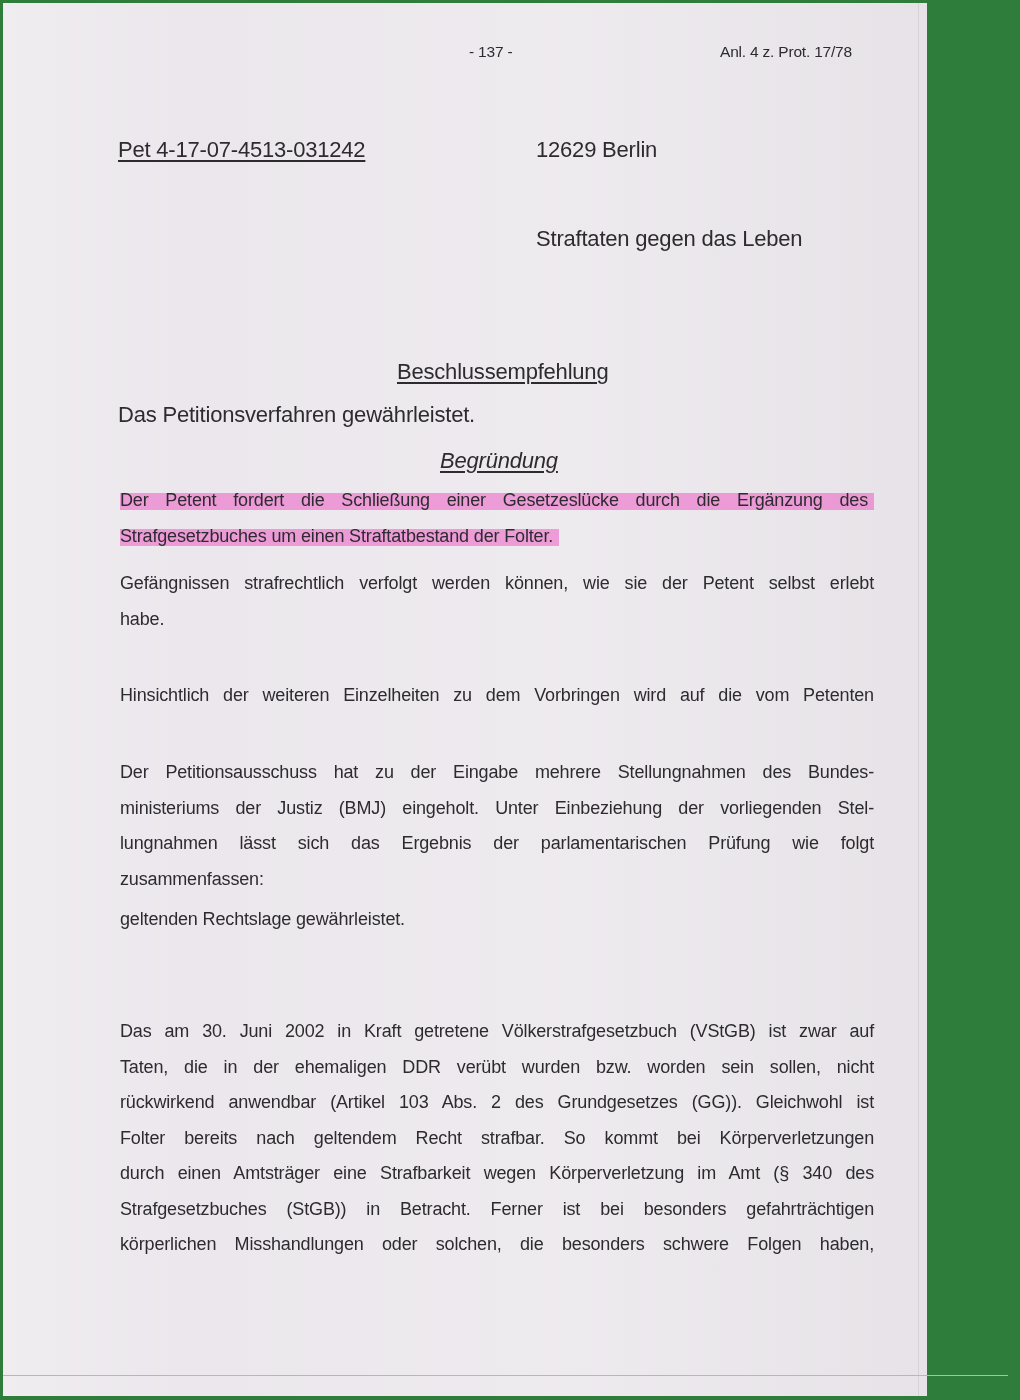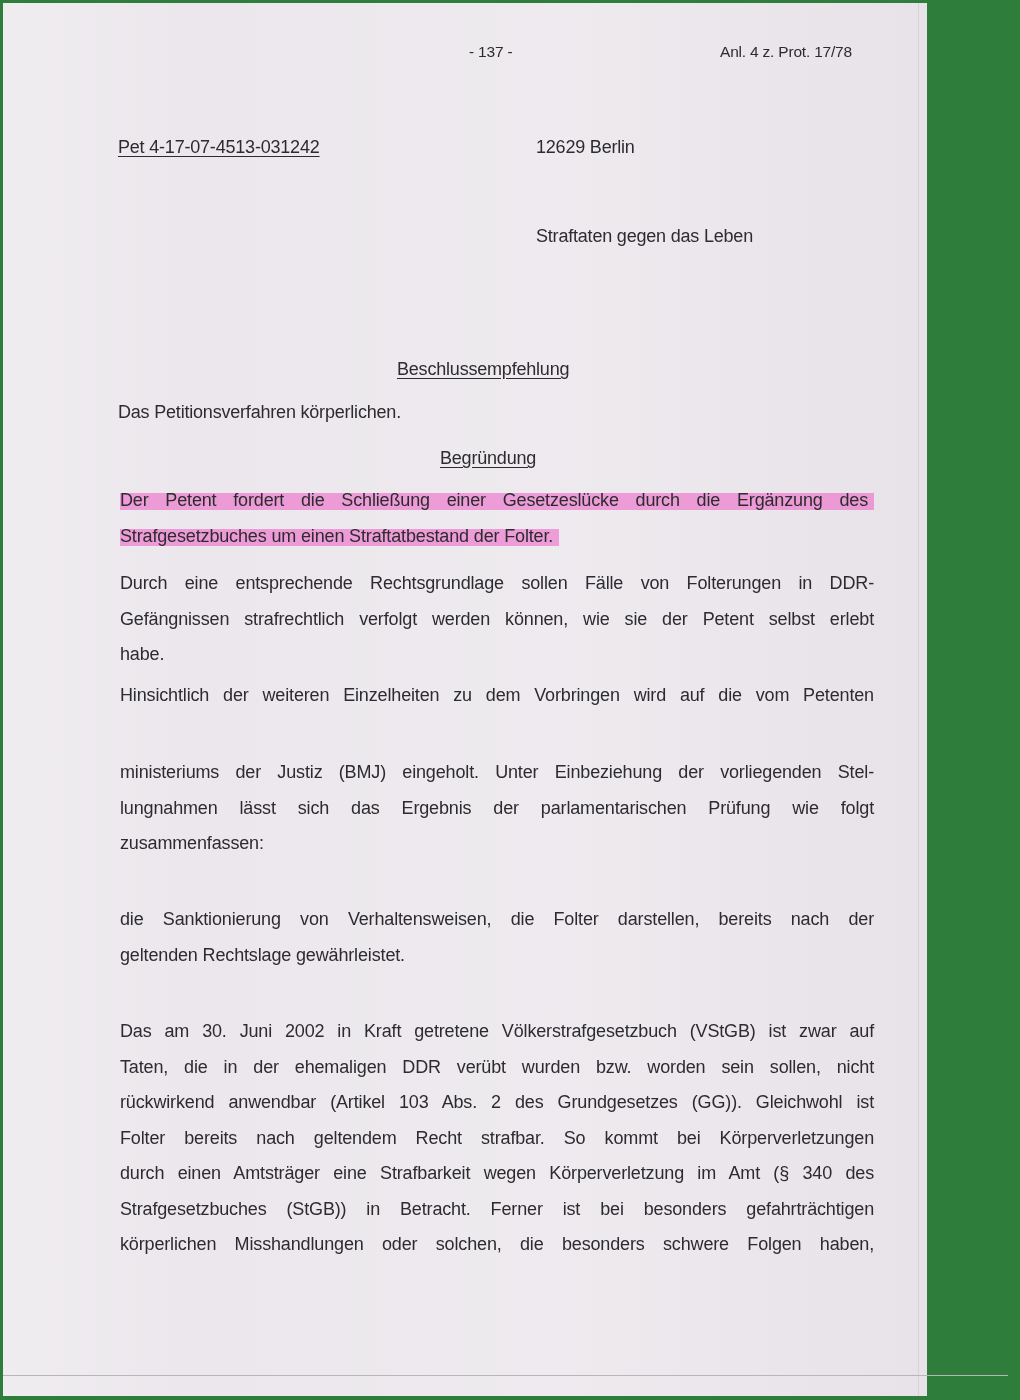--- a/index.html
+++ b/index.html
@@ -36,21 +36,21 @@
   .right-edge {
     position: absolute;
     right: 8px;
     top: 0;
     width: 1px;
     height: 1393px;
     background: #d6d2d8;
   }
   .abs { position: absolute; white-space: nowrap; }
   .hdr { font-size: 15.5px; letter-spacing: -0.2px; }
-  .t18 { font-size: 18px; letter-spacing: -0.2px; }
+  .t18 { font-size: 22px; letter-spacing: -0.2px; }
   .u { text-decoration: underline; text-underline-offset: 3px; }
   .para {
     position: absolute;
     left: 117px;
     width: 754px;
     font-size: 18px;
     line-height: 35.5px;
     text-align: justify;
     letter-spacing: -0.15px;
   }
@@ -77,47 +77,46 @@
   <div class="fold-line"></div>
 
   <div class="abs hdr" style="left:466px; top:40px;">- 137 -</div>
   <div class="abs hdr" style="left:717px; top:40px;">Anl. 4 z. Prot. 17/78</div>
 
   <div class="abs t18 u" style="left:115px; top:134px;">Pet 4-17-07-4513-031242</div>
   <div class="abs t18" style="left:533px; top:134px;">12629 Berlin</div>
   <div class="abs t18" style="left:533px; top:223px;">Straftaten gegen das Leben</div>
 
   <div class="abs t18 u" style="left:394px; top:356px;">Beschlussempfehlung</div>
-  <div class="abs t18" style="left:115px; top:399px;">Das Petitionsverfahren körperlichen.</div>
+  <div class="abs t18" style="left:115px; top:399px;">Das Petitionsverfahren gewährleistet.</div>
 
-  <div class="abs t18 u" style="left:437px; top:445px;">Begründung</div>
+  <div class="abs t18 u" style="left:437px; top:445px;font-style:italic;">Begründung</div>
 
   <div class="para" style="top:480px;">
     <span class="line"><span class="hl">Der Petent fordert die Schließung einer Gesetzeslücke durch die Ergänzung des</span></span>
     <span class="line last"><span class="hl">Strafgesetzbuches um einen Straftatbestand der Folter.</span></span>
   </div>
 
   <div class="para" style="top:563px;">
-    <span class="line">Durch eine entsprechende Rechtsgrundlage sollen Fälle von Folterungen in DDR-</span>
     <span class="line">Gefängnissen strafrechtlich verfolgt werden können, wie sie der Petent selbst erlebt</span>
     <span class="line last">habe.</span>
   </div>
 
   <div class="para" style="top:675px;">
     <span class="line">Hinsichtlich der weiteren Einzelheiten zu dem Vorbringen wird auf die vom Petenten</span>
   </div>
 
   <div class="para" style="top:752px;">
+    <span class="line">Der Petitionsausschuss hat zu der Eingabe mehrere Stellungnahmen des Bundes-</span>
     <span class="line">ministeriums der Justiz (BMJ) eingeholt. Unter Einbeziehung der vorliegenden Stel-</span>
     <span class="line">lungnahmen lässt sich das Ergebnis der parlamentarischen Prüfung wie folgt</span>
     <span class="line last">zusammenfassen:</span>
   </div>
 
   <div class="para" style="top:899px;">
-    <span class="line">die Sanktionierung von Verhaltensweisen, die Folter darstellen, bereits nach der</span>
     <span class="line last">geltenden Rechtslage gewährleistet.</span>
   </div>
 
   <div class="para" style="top:1011px;">
     <span class="line">Das am 30. Juni 2002 in Kraft getretene Völkerstrafgesetzbuch (VStGB) ist zwar auf</span>
     <span class="line">Taten, die in der ehemaligen DDR verübt wurden bzw. worden sein sollen, nicht</span>
     <span class="line">rückwirkend anwendbar (Artikel 103 Abs. 2 des Grundgesetzes (GG)). Gleichwohl ist</span>
     <span class="line">Folter bereits nach geltendem Recht strafbar. So kommt bei Körperverletzungen</span>
     <span class="line">durch einen Amtsträger eine Strafbarkeit wegen Körperverletzung im Amt (§ 340 des</span>
     <span class="line">Strafgesetzbuches (StGB)) in Betracht. Ferner ist bei besonders gefahrträchtigen</span>

